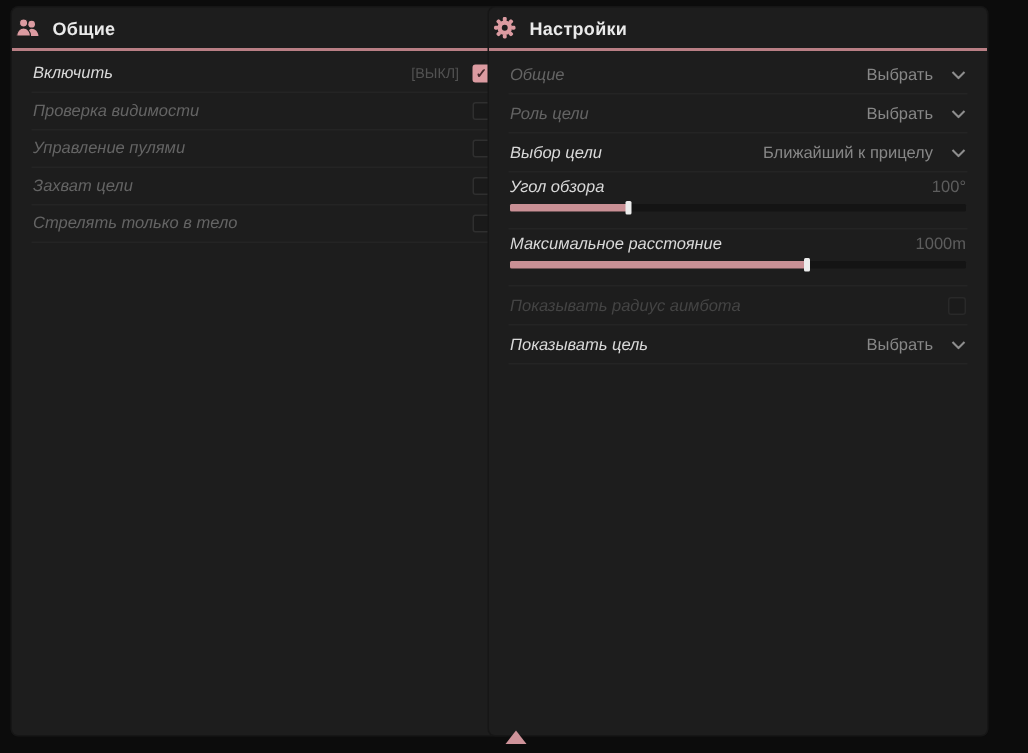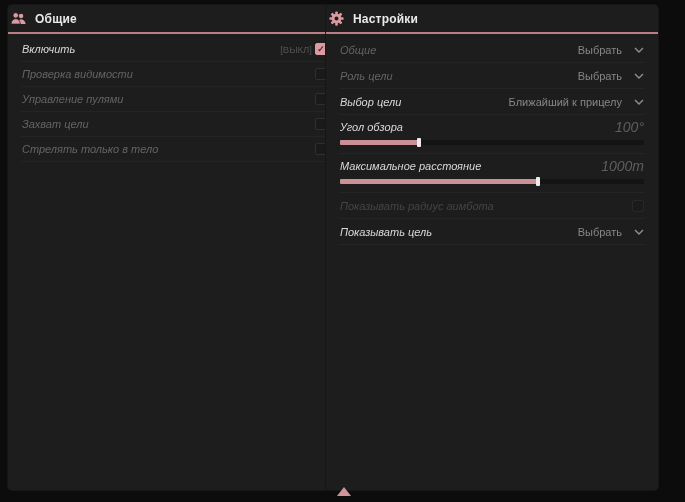--- a/index.html
+++ b/index.html
@@ -29,35 +29,35 @@
     min-height:24px;margin:0 13px;padding:0 1px;
     border-bottom:1px solid #242424;
   }
   .panel-settings .row{min-height:25px;}
   .row-slider{display:block;padding-top:4px;padding-bottom:8px;}
   .row-slider .slider-head{display:flex;align-items:center;justify-content:space-between;}
   .lbl{font-size:11px;font-style:italic;}
   .bright{color:#d9d9d9;}
   .dim{color:#646464;}
   .disabled{color:#444444;}
-  .right-ctl{display:flex;align-items:center;gap:3px;}
+  .right-ctl{display:flex;align-items:center;gap:9px;}
   .hotkey{font-size:9.5px;color:#525252;}
   .checkbox{
     width:12px;height:12px;border-radius:2px;box-sizing:border-box;
     background:#1a1a1a;border:1px solid #2f2f2f;
     display:flex;align-items:center;justify-content:center;
   }
   .checkbox.checked{background:#dc9ba1;border-color:#dc9ba1;}
   .checkbox .check{display:none;color:#47292c;font-size:9px;font-weight:bold;line-height:1;}
   .checkbox.checked .check{display:block;}
   .checkbox.cb-disabled{border-color:#292929;background:#1b1b1b;}
   .dropdown{display:flex;align-items:center;gap:12px;cursor:default;}
   .dropdown .dd-value{font-size:11px;color:#878787;}
   .chev{display:flex;align-items:center;}
-  .value-text{font-size:14px;color:#5d5d5d;font-style:italic;}
+  .value-text{font-size:11px;color:#5d5d5d;}
   .slider-track{
     position:relative;height:5px;margin-top:5px;background:#141414;border-radius:1px;
   }
   .slider-fill{
     position:absolute;left:0;top:0;height:100%;background:#c99095;border-radius:1px;
   }
   .slider-handle{
     position:absolute;top:-2px;right:-2px;width:4px;height:9px;
     background:#ececec;border-radius:1px;
   }

